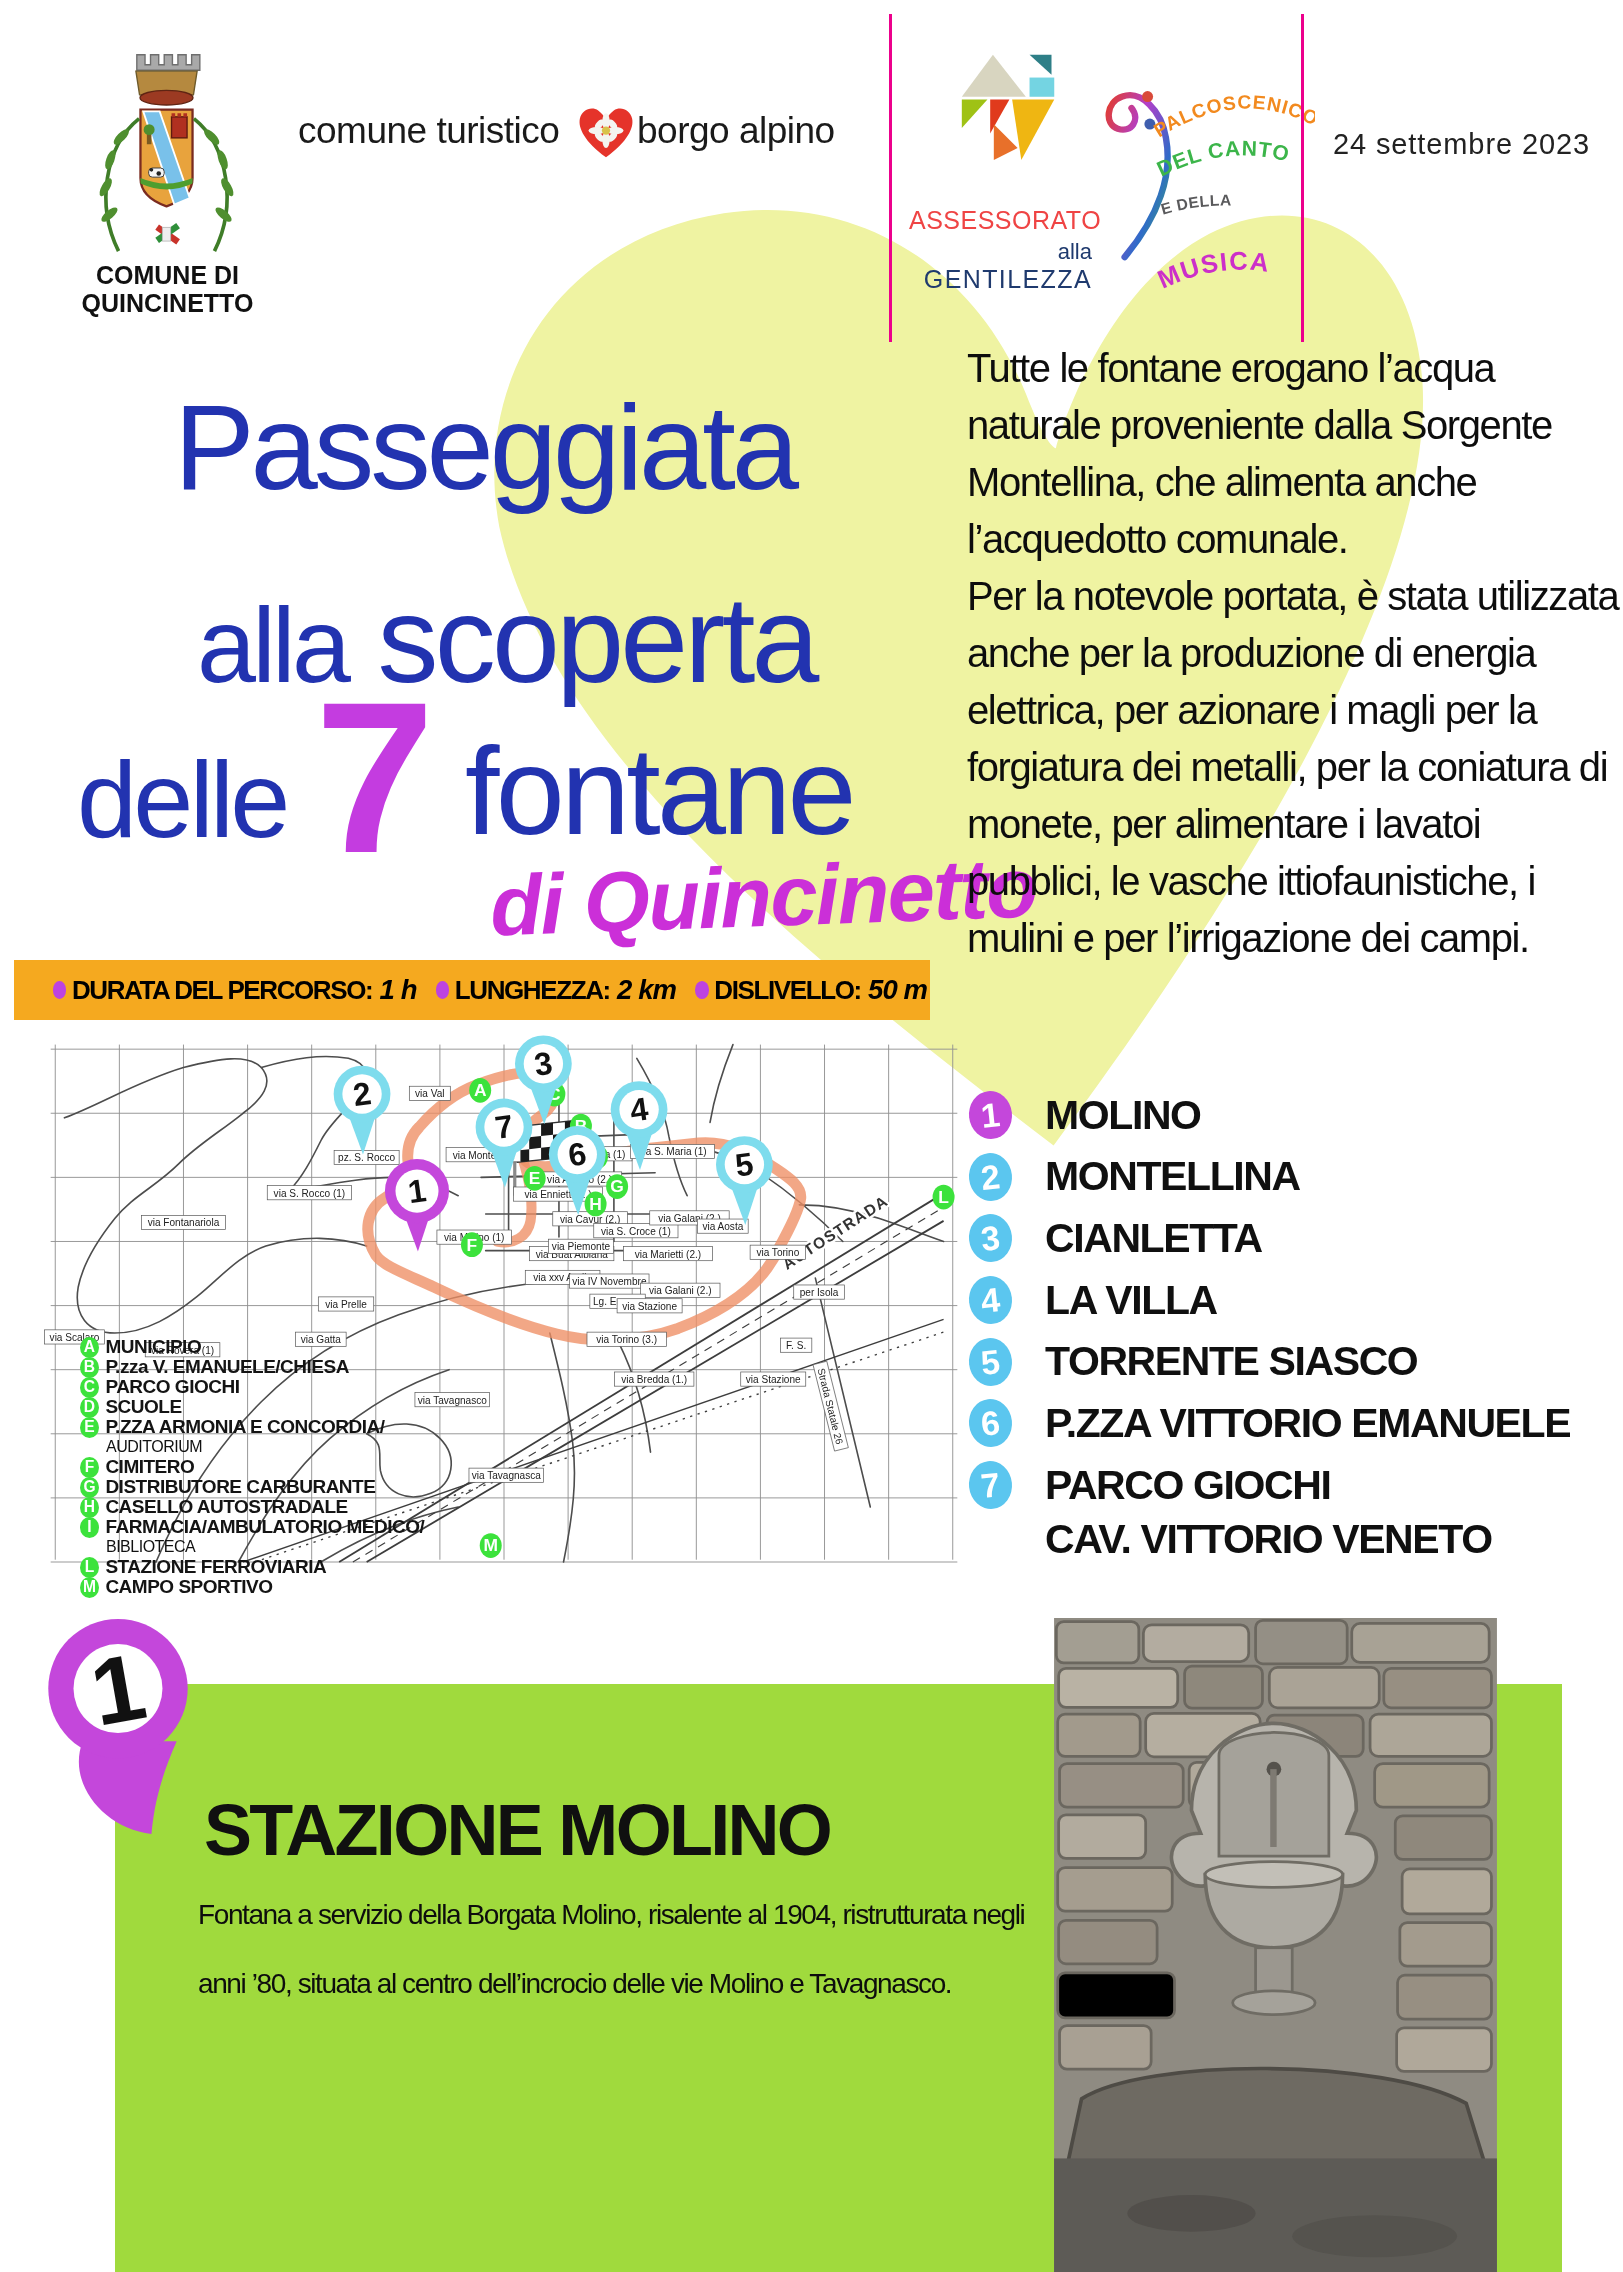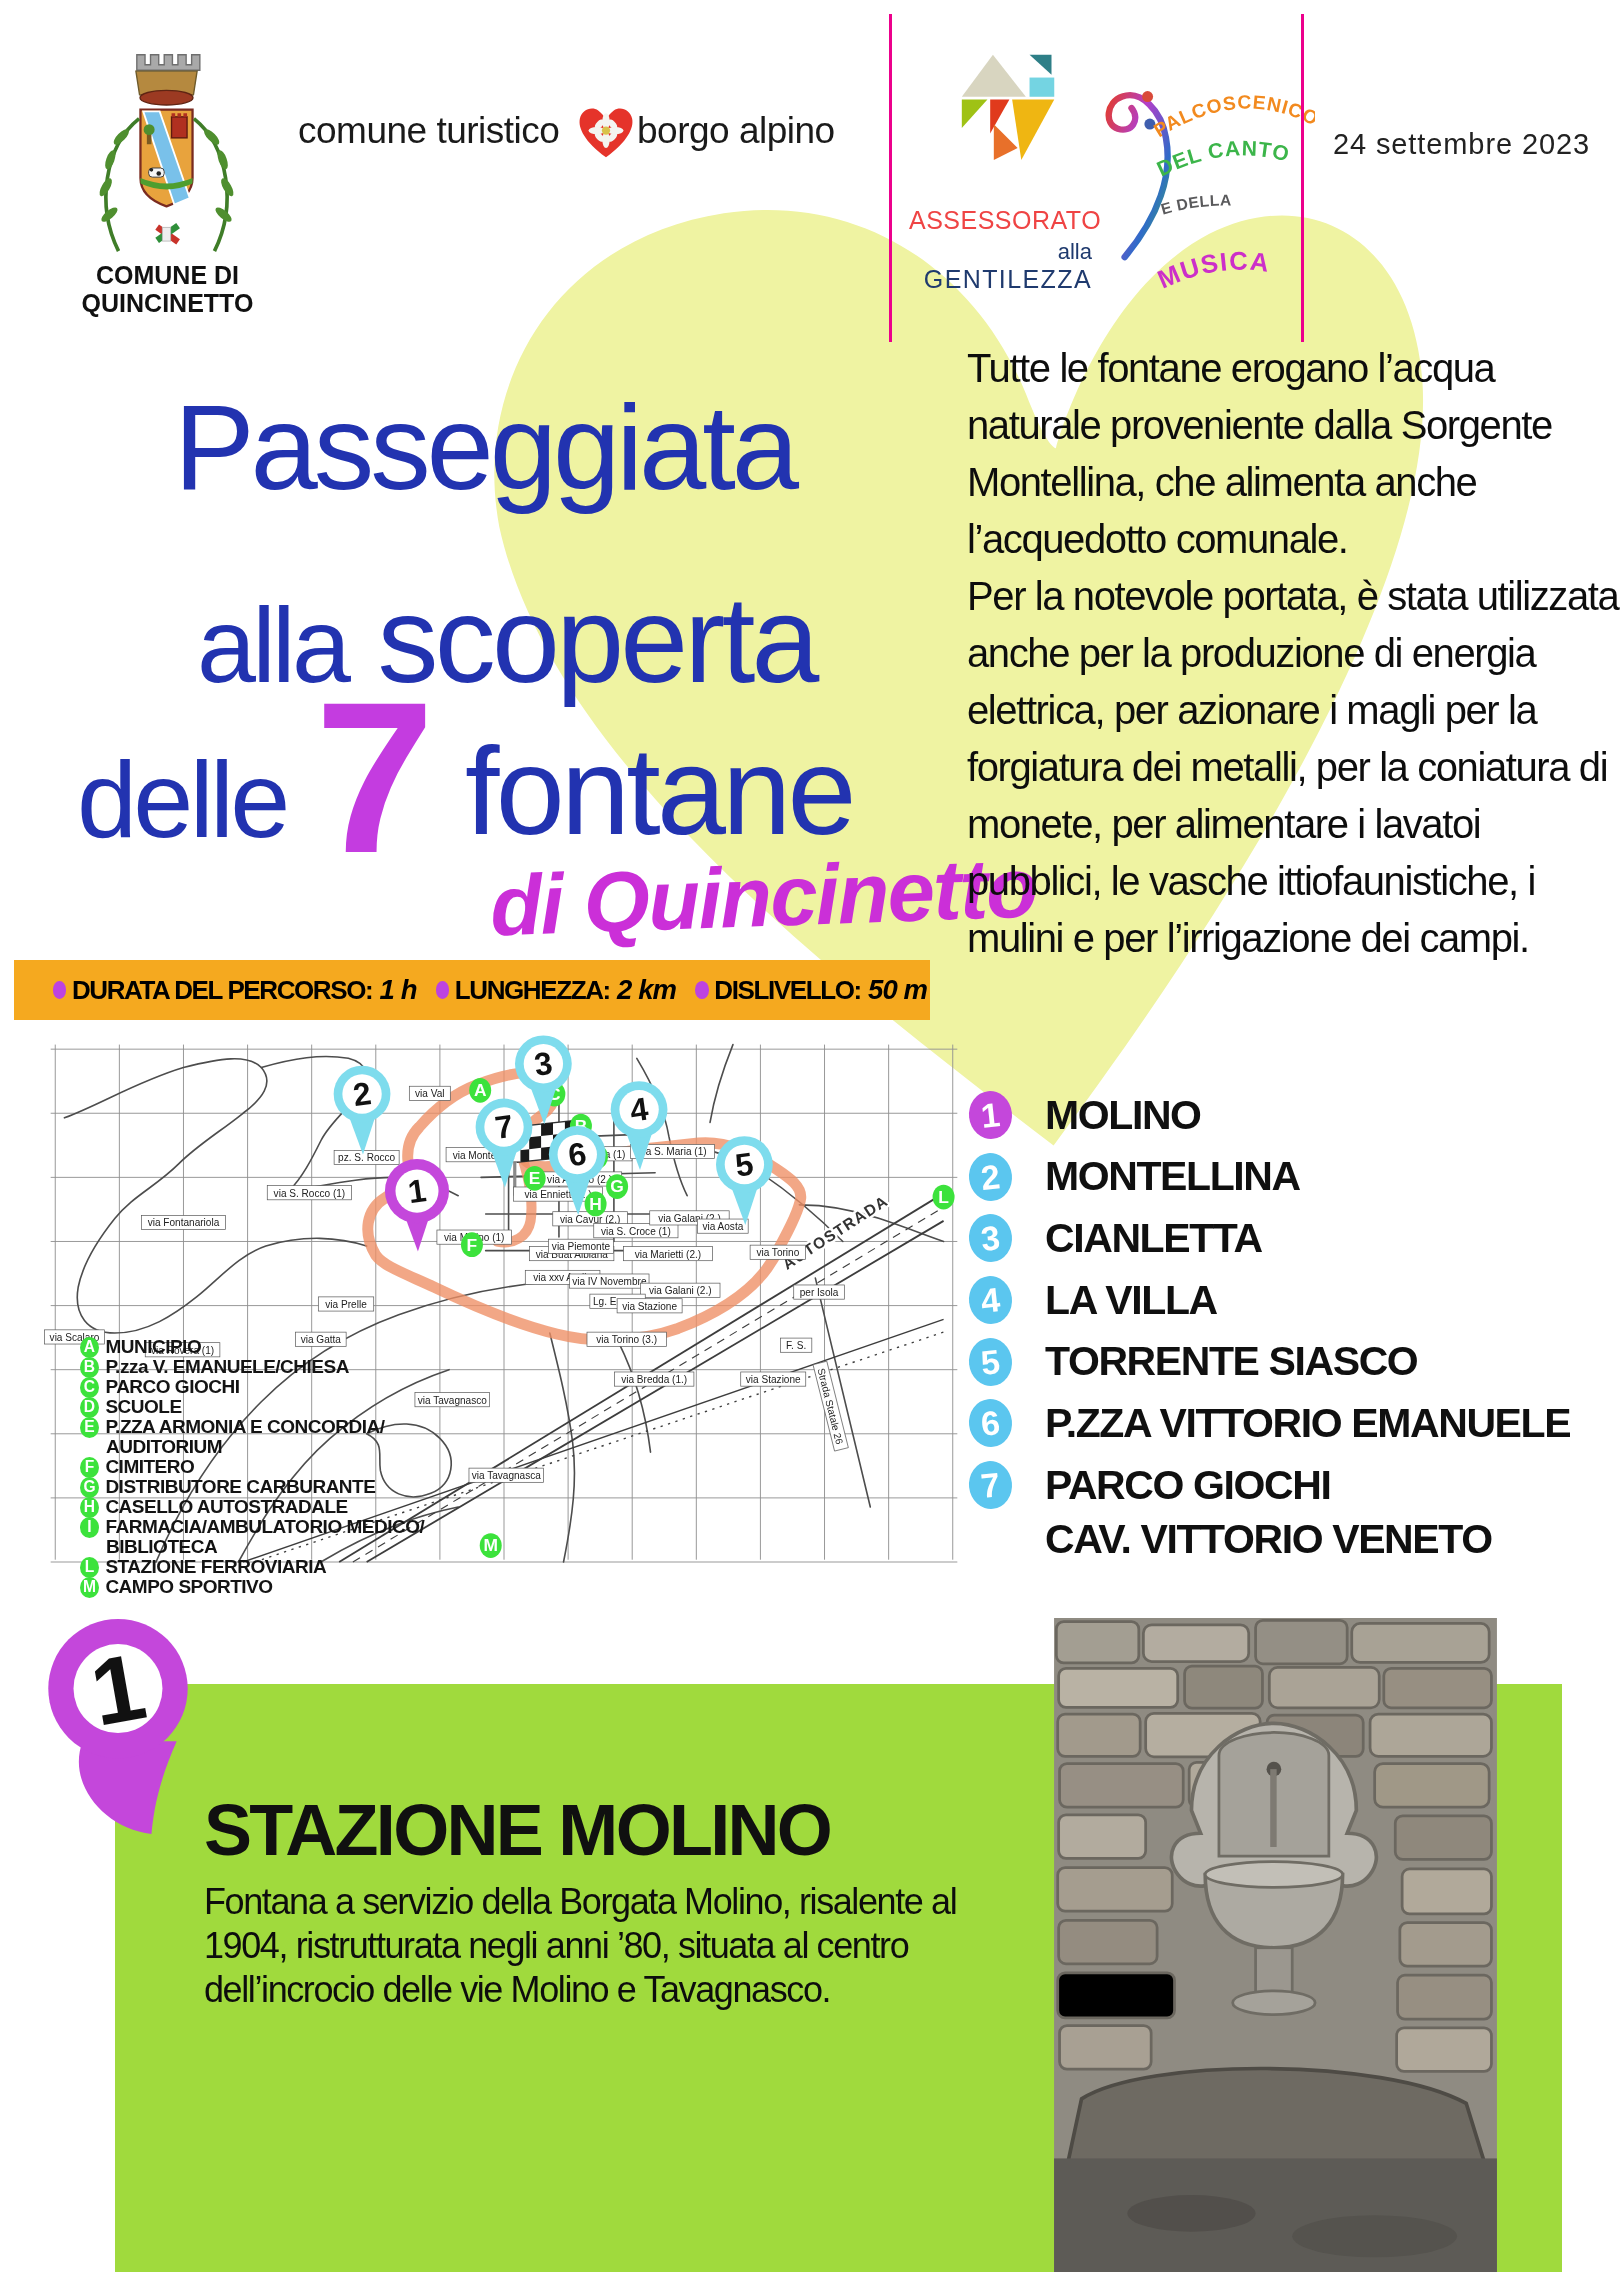--- a/index.html
+++ b/index.html
@@ -48,25 +48,25 @@
            transform:rotate(-6deg);flex:0 0 43px;}
   .f-badge.purple{background:#c447db;}
   .f-name{margin-left:33px;font-size:41px;font-weight:bold;letter-spacing:-1.4px;color:#101010;white-space:nowrap;}
   .f-name2{margin-left:76px;font-size:41px;font-weight:bold;letter-spacing:-1.4px;color:#101010;margin-top:-6.4px;margin-bottom:10px;white-space:nowrap;}
   
   #legend{left:80px;top:1337px;}
   .lg-row{display:flex;align-items:center;height:20px;}
   .lg-badge{width:19px;height:21px;border-radius:50%;background:#3ce23c;color:#fff;flex:0 0 19px;
             display:flex;align-items:center;justify-content:center;font-size:15.6px;font-weight:bold;margin-right:6.4px;}
   .lg-label{font-size:19px;font-weight:bold;letter-spacing:-0.5px;color:#141414;white-space:nowrap;}
-  .lg-line2{margin-left:26px;font-size:19px;font-weight:bold;letter-spacing:-0.5px;height:20px;display:flex;align-items:center;}
+  .lg-line2{margin-left:26px;font-size:16px;font-weight:normal;letter-spacing:-0.5px;height:20px;display:flex;align-items:center;}
   
   .green-box{left:115px;top:1684px;width:1447px;height:588px;background:#a0da3d;}
   .detail-title{left:204px;top:1789px;font-size:72px;font-weight:bold;letter-spacing:-2.7px;color:#101010;white-space:nowrap;}
-  .detail-body{left:204px;top:1880px;width:841px;font-size:36px;line-height:44px;letter-spacing:-1.4px;color:#0d0d0d;}
+  .detail-body{left:198px;top:1880px;width:841px;font-size:28px;line-height:69px;letter-spacing:-1.4px;color:#0d0d0d;}
   svg text{font-family:"Liberation Sans",sans-serif;}
 </style>
 </head>
 <body>
 
 <div id="page">
 
   <svg class="abs" style="left:0;top:0;z-index:0;" width="1623" height="2273" viewBox="0 0 3543 4961">
     <path fill="#eff3a2" d="M2300,2500
       C1800,2120 1200,1650 1090,1150

